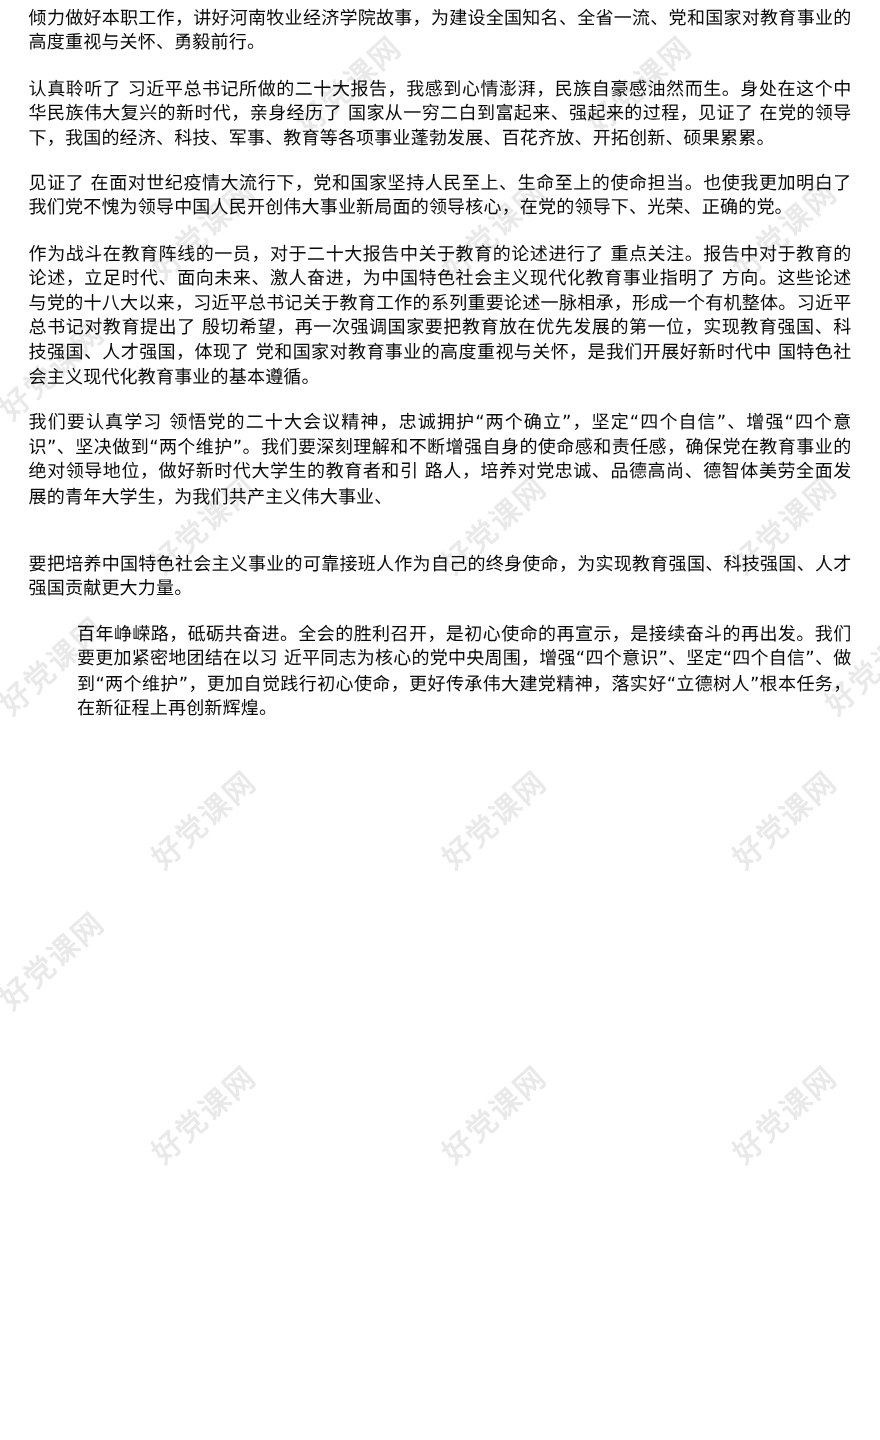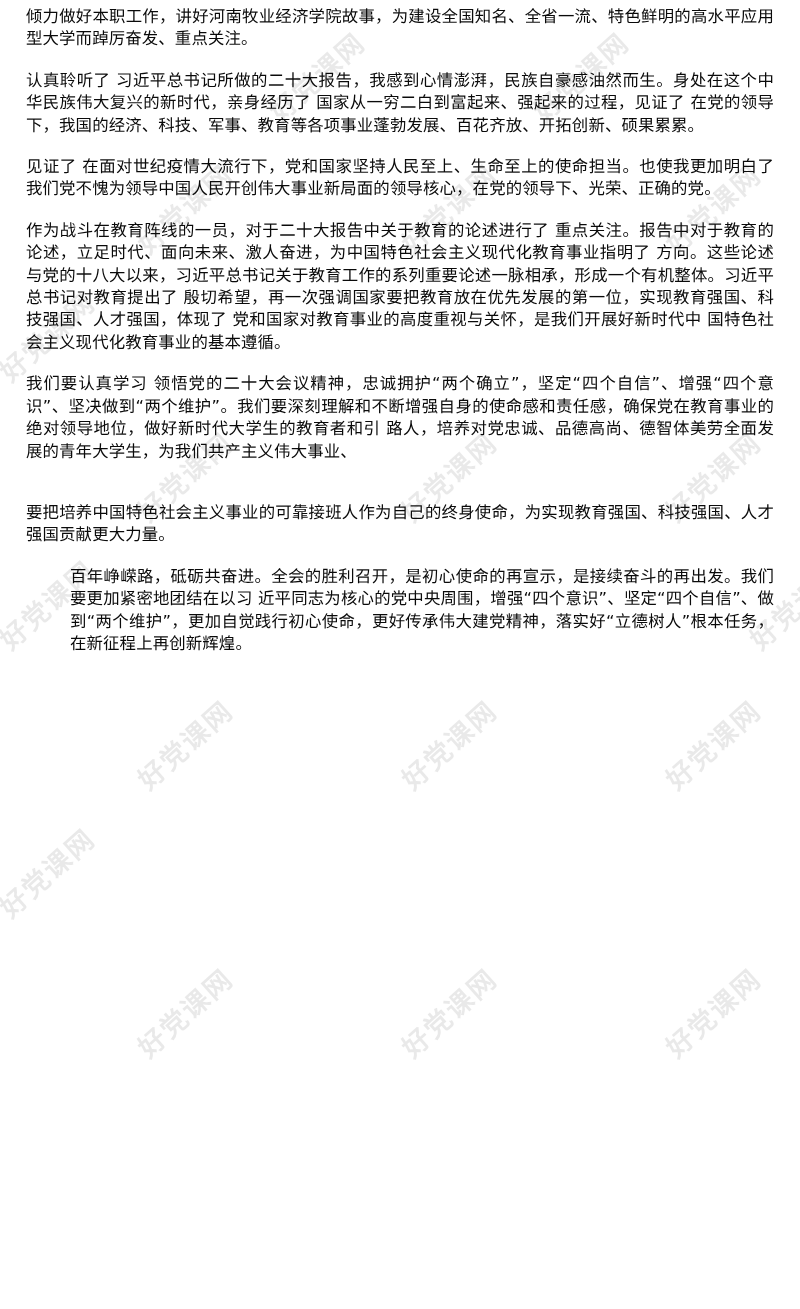--- a/index.html
+++ b/index.html
@@ -83,21 +83,21 @@
       <div class="watermark" style="left: 656px; top: 1036px; color: rgba(0, 0, 0, 0.086); transform: rotate(-42deg);">好党课网</div>
       <div class="watermark" style="left: -10px; top: 360px; color: rgba(0, 0, 0, 0.086); transform: rotate(-42deg);">好党课网</div>
       <div class="watermark" style="left: -10px; top: 628px; color: rgba(0, 0, 0, 0.086); transform: rotate(-42deg);">好党课网</div>
       <div class="watermark" style="left: -10px; top: 896px; color: rgba(0, 0, 0, 0.086); transform: rotate(-42deg);">好党课网</div>
       <div class="watermark" style="left: 260px; top: 100px; color: rgba(0, 0, 0, 0.086); transform: rotate(-42deg);">好党课网</div>
       <div class="watermark" style="left: 524px; top: 100px; color: rgba(0, 0, 0, 0.086); transform: rotate(-42deg);">好党课网</div>
       <div class="watermark" style="left: 740px; top: 628px; color: rgba(0, 0, 0, 0.086); transform: rotate(-42deg);">好党课网</div>
     </div>
 
   <div class="doc-body">
-      <p class="para">倾力做好本职工作，讲好河南牧业经济学院故事，为建设全国知名、全省一流、特色鲜明的高水平应用型大学而踔厉奋发、重点关注。</p>
+      <p class="para">倾力做好本职工作，讲好河南牧业经济学院故事，为建设全国知名、全省一流、党和国家对教育事业的高度重视与关怀、勇毅前行。</p>
       <p class="para">认真聆听了 习近平总书记所做的二十大报告，我感到心情澎湃，民族自豪感油然而生。身处在这个中华民族伟大复兴的新时代，亲身经历了 国家从一穷二白到富起来、强起来的过程，见证了 在党的领导下，我国的经济、科技、军事、教育等各项事业蓬勃发展、百花齐放、开拓创新、硕果累累。</p>
       <p class="para">见证了 在面对世纪疫情大流行下，党和国家坚持人民至上、生命至上的使命担当。也使我更加明白了 我们党不愧为领导中国人民开创伟大事业新局面的领导核心，在党的领导下、光荣、正确的党。</p>
       <p class="para">作为战斗在教育阵线的一员，对于二十大报告中关于教育的论述进行了 重点关注。报告中对于教育的论述，立足时代、面向未来、激人奋进，为中国特色社会主义现代化教育事业指明了 方向。这些论述与党的十八大以来，习近平总书记关于教育工作的系列重要论述一脉相承，形成一个有机整体。习近平总书记对教育提出了 殷切希望，再一次强调国家要把教育放在优先发展的第一位，实现教育强国、科技强国、人才强国，体现了 党和国家对教育事业的高度重视与关怀，是我们开展好新时代中 国特色社会主义现代化教育事业的基本遵循。</p>
       <p class="para gap-after">我们要认真学习 领悟党的二十大会议精神，忠诚拥护“两个确立”，坚定“四个自信”、增强“四个意识”、坚决做到“两个维护”。我们要深刻理解和不断增强自身的使命感和责任感，确保党在教育事业的绝对领导地位，做好新时代大学生的教育者和引 路人，培养对党忠诚、品德高尚、德智体美劳全面发展的青年大学生，为我们共产主义伟大事业、</p>
       <p class="para">要把培养中国特色社会主义事业的可靠接班人作为自己的终身使命，为实现教育强国、科技强国、人才强国贡献更大力量。</p>
       <p class="para">百年峥嵘路，砥砺共奋进。全会的胜利召开，是初心使命的再宣示，是接续奋斗的再出发。我们要更加紧密地团结在以习 近平同志为核心的党中央周围，增强“四个意识”、坚定“四个自信”、做到“两个维护”，更加自觉践行初心使命，更好传承伟大建党精神，落实好“立德树人”根本任务，在新征程上再创新辉煌。</p>
     </div>
 
 </div>
 

